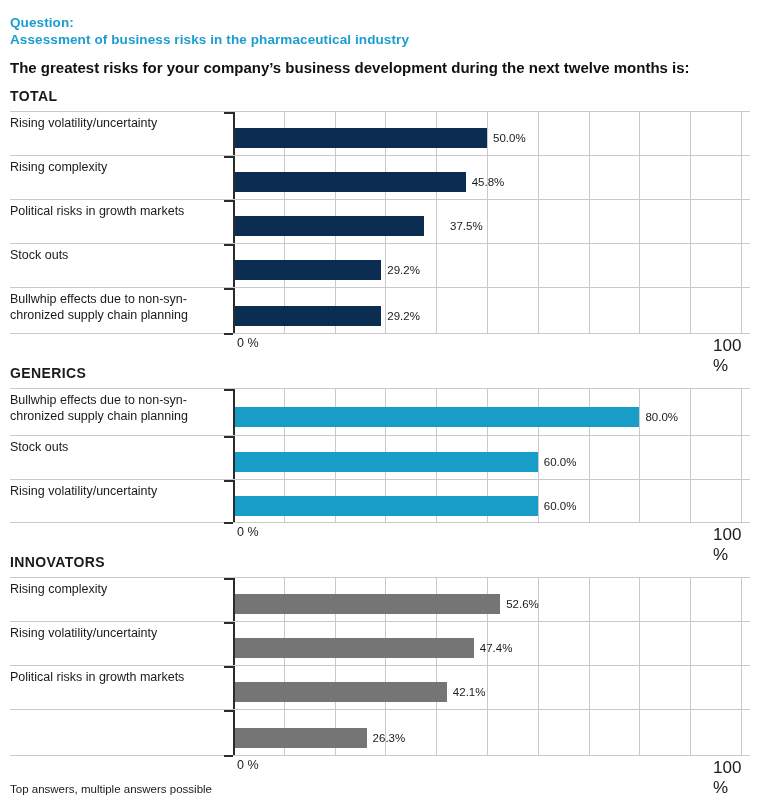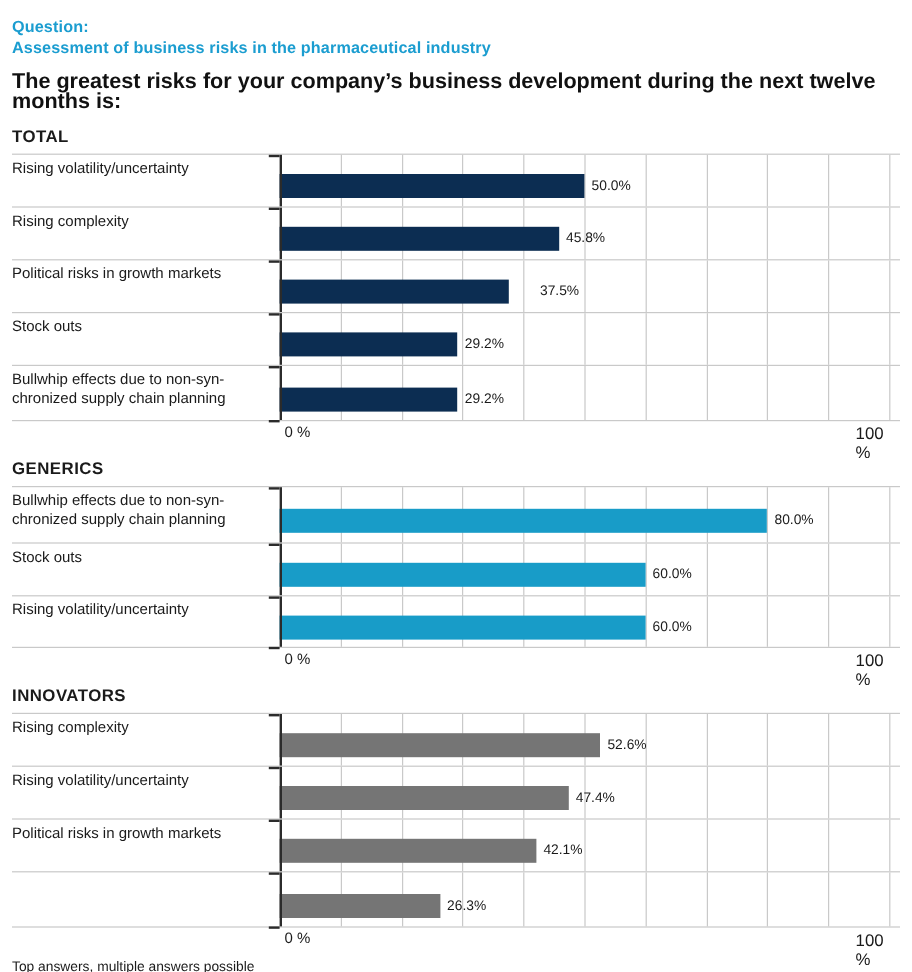--- a/index.html
+++ b/index.html
@@ -12,21 +12,21 @@
   }
   .page{position:relative;width:760px;height:810px;padding:0;box-sizing:border-box;}
 
   
   .header{padding:14px 10px 0 10px;}
   .q-label,.q-title{
     color:#1b9dd0;font-weight:bold;font-size:13.5px;line-height:17px;
     letter-spacing:.1px;
   }
   .subtitle{
-    margin-top:11px;color:#111;font-weight:bold;font-size:18px;line-height:17px;
+    margin-top:11px;color:#111;font-weight:bold;font-size:15px;line-height:17px;
   }
 
   
   .section{margin-top:12px;padding:0 10px 0 10px;}
   .section-title{
     font-size:14px;font-weight:bold;color:#1a1a1a;letter-spacing:.4px;
     margin-bottom:7px;
   }
 
   .chart{position:relative;}
@@ -69,21 +69,21 @@
     position:absolute;
     font-size:11.5px;color:#1a1a1a;font-weight:normal;
     white-space:nowrap;z-index:4;
   }
 
   .axis-labels{position:relative;height:19px;margin-top:0;}
   .axis-labels .a0{
     position:absolute;left:227px;top:2px;font-size:12.5px;color:#1a1a1a;
   }
   .axis-labels .a100{
-    position:absolute;left:703px;top:2px;font-size:14px;color:#1a1a1a;
+    position:absolute;left:703px;top:2px;font-size:17px;color:#1a1a1a;
   }
 
   .footnote{
     padding:8px 10px 0 10px;font-size:11.5px;color:#1a1a1a;
   }
 </style>
 </head>
 <body>
 
 <div class="page">

